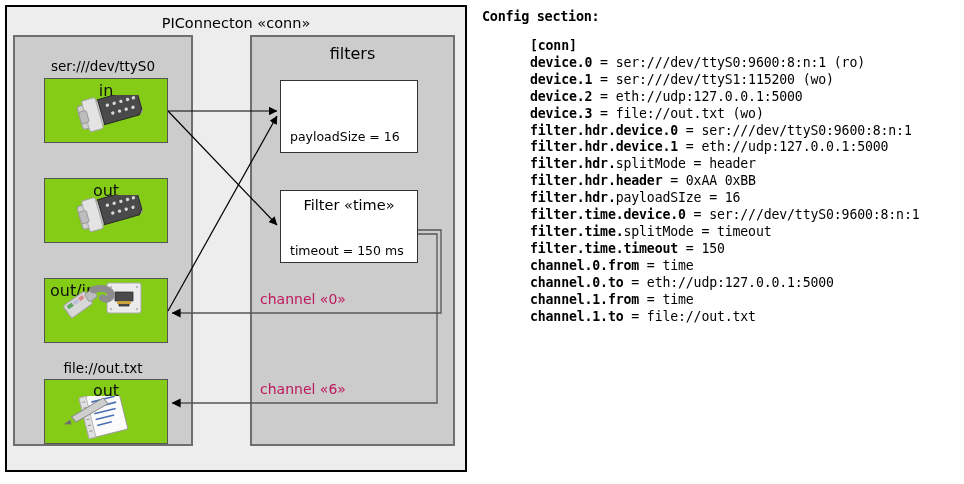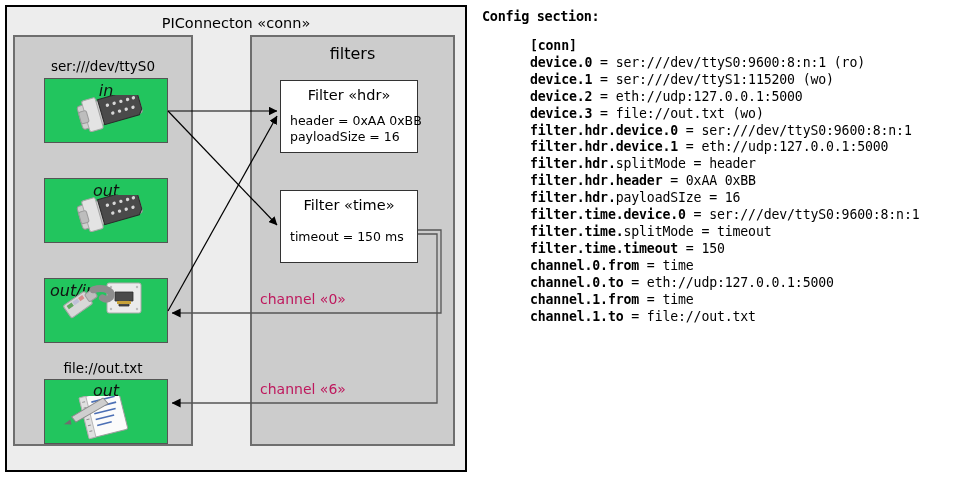--- a/index.html
+++ b/index.html
@@ -44,24 +44,23 @@
 
   
   .dev-label {
     position: absolute;
     text-align: center;
     font-size: 13.5px; color: #000;
     white-space: nowrap;
   }
   .dev-card {
     position: absolute;
-    background: #22c55e;
+    background: #84cc16;
     border: 1.5px solid #555555;
     box-sizing: border-box;
-    font-style: italic;
   }
   .dev-dir {
     position: absolute;
     font-size: 16px; color: #111;
     white-space: nowrap;
   }
 
   
   .filter-card {
     position: absolute;
@@ -220,28 +219,26 @@
         <path d="M-21 33 l-4 7 l7 -3 z" fill="#6e6e6e"></path>
       </g>
     </svg>
   </div>
 
   <div class="group-box filters-box">
     <div class="filters-title">filters</div>
   </div>
 
   <div class="filter-card" style="left:280px; top:80px; width:138px; height:73px;">
-    <div class="filter-title">Filter «hdr»</div>
-    <div class="filter-prop" style="top:32px;">header = 0xAA 0xBB</div>
     <div class="filter-prop" style="top:48px;">payloadSize = 16</div>
   </div>
 
   <div class="filter-card" style="left:280px; top:190px; width:138px; height:73px;">
     <div class="filter-title">Filter «time»</div>
-    <div class="filter-prop" style="top:38px;">timeout = 150 ms</div>
+    <div class="filter-prop" style="top:52px;">timeout = 150 ms</div>
   </div>
 
   <div class="channel-label" style="left:260px; top:291px; width:175px;">channel «0»</div>
   <div class="channel-label" style="left:260px; top:381px; width:175px;">channel «6»</div>
 
   <svg class="overlay">
     <defs>
       <marker id="arrow" viewBox="0 0 10 10" refX="9.5" refY="5" markerWidth="7" markerHeight="7" orient="auto-start-reverse">
         <path d="M 0 0 L 10 5 L 0 10 z" fill="#000000"></path>
       </marker>

